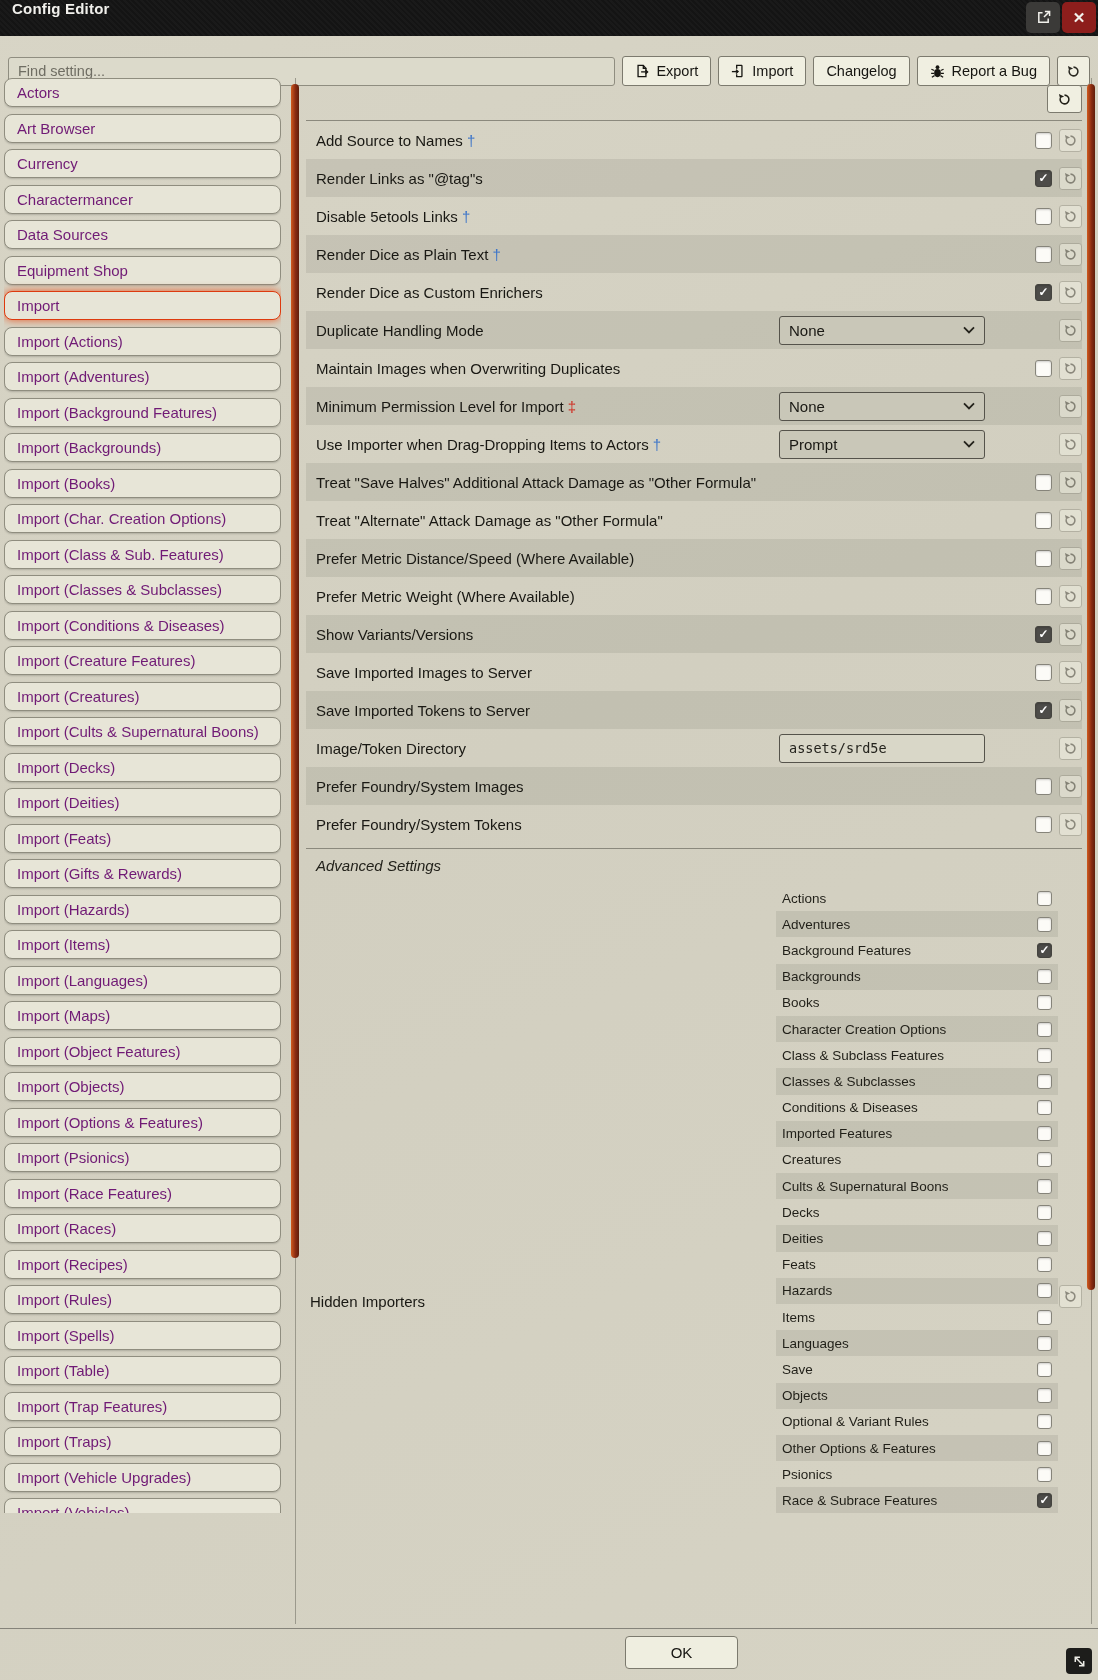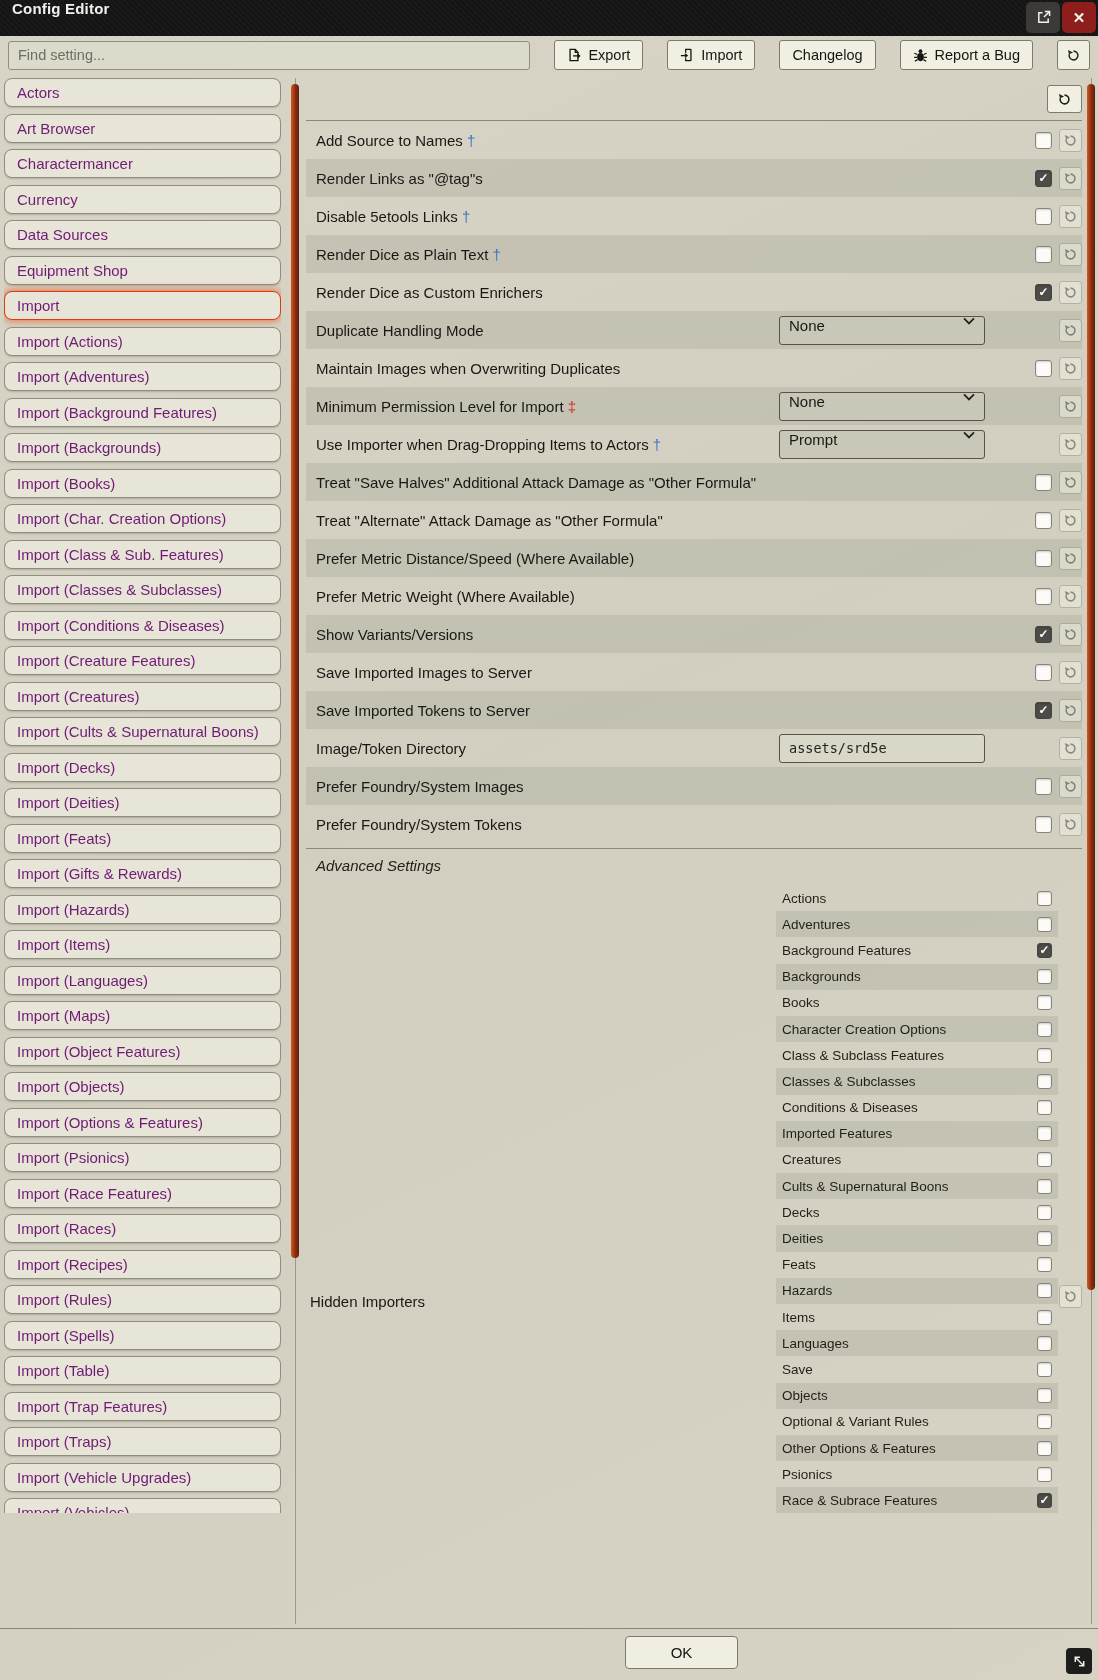--- a/index.html
+++ b/index.html
@@ -12,22 +12,22 @@
   .titlebar{position:absolute;top:0;left:0;right:0;height:36px;background:#141414;
     background-image:repeating-linear-gradient(45deg,rgba(255,255,255,.025) 0 2px,rgba(0,0,0,0) 2px 4px);
     display:flex;align-items:flex-start;padding-left:12px;box-sizing:border-box;}
   .title{color:#f1f0ec;font-size:15px;font-weight:bold;letter-spacing:.2px;}
   .tb-buttons{margin-left:auto;display:flex;gap:2px;padding-right:2px;}
   .tb-btn{width:34px;height:31px;margin-top:2px;border:none;border-radius:5px;
     display:flex;align-items:center;justify-content:center;color:#f2f1ec;cursor:pointer;}
   .btn-popout{background:#3b3a38;}
   .btn-close{background:#8d1e1c;font-size:15px;font-weight:bold;font-family:inherit;}
   
-  .toolbar{position:absolute;top:36px;left:0;right:0;height:38px;display:flex;align-items:center;
-    gap:24px;padding:16px 8px;box-sizing:border-box;}
+  .toolbar{position:absolute;top:52px;left:0;right:0;height:38px;display:flex;align-items:center;
+    gap:7px;padding:16px 8px;box-sizing:border-box;}
   .search{flex:1;height:27px;background:#dcdacb;border:1px solid #8f8d80;border-radius:3px;
     padding:0 9px;font-size:14.5px;color:#33312a;font-family:inherit;outline:none;}
   .search::placeholder{color:#6f6d63;}
   .tbtn{height:30px;background:#f0efe1;border:1px solid #7c7a6e;border-radius:3px;
     display:flex;align-items:center;gap:7px;padding:0 12px;font-size:14.5px;color:#161511;
     font-family:inherit;cursor:pointer;white-space:nowrap;}
   .tbtn svg{flex:none;}
   .tbtn-reset{width:33px;justify-content:center;padding:0;color:#2a2922;}
   
   .sidebar{position:absolute;left:4px;top:78px;width:277px;height:1435px;overflow:hidden;}
@@ -50,21 +50,21 @@
   .srow .lbl{flex:1;padding-right:8px;}
   .marker-blue{color:#3b74c9;}
   .marker-red{color:#d02b20;}
   .cbx{width:17px;height:17px;border-radius:3px;background:#fcfbf7;border:1px solid #86847a;
     box-sizing:border-box;box-shadow:inset 0 1px 2px rgba(0,0,0,.18);margin-right:7px;flex:none;cursor:pointer;}
   .cbx.on{background:#4d4c49;border-color:#45443f;color:#fff;display:flex;align-items:center;
     justify-content:center;font-size:12px;font-weight:bold;}
   .rbtn{width:21px;height:21px;background:#efeee0;border:1px solid #9a988a;border-radius:3px;
     display:flex;align-items:center;justify-content:center;color:#504e44;opacity:.55;flex:none;cursor:pointer;}
   .fselect{width:206px;height:29px;background:#c9c7b8;border:1px solid #55534b;border-radius:3px;
-    display:flex;padding:0 9px;box-sizing:border-box;margin-right:74px;flex:none;cursor:pointer;}
+    display:flex;align-items:center;padding:0 9px;box-sizing:border-box;margin-right:74px;flex:none;cursor:pointer;}
   .fselect .chev{margin-left:auto;display:flex;}
   .ftext{width:206px;height:29px;background:#d9d7c8;border:1px solid #55534b;border-radius:3px;
     display:flex;align-items:center;padding:0 9px;box-sizing:border-box;margin-right:74px;flex:none;
     font-family:"DejaVu Sans Mono",monospace;font-size:13.5px;color:#24231d;outline:none;}
   .divider2{border-top:1px solid #8b897d;margin-top:5px;}
   .advanced{height:32px;display:flex;align-items:center;padding-left:10px;font-style:italic;color:#22211a;}
   .hi-row{position:relative;height:600px;}
   .hi-label{position:absolute;left:4px;top:412px;}
   .hi-reset{position:absolute;right:0;top:404px;}
   .hi-options{position:absolute;left:470px;top:4px;width:282px;}
@@ -152,22 +152,22 @@
         <svg viewBox="0 0 16 16" width="13" height="13">
           <path d="M8 2.6a5.4 5.4 0 1 1-5.1 3.7" fill="none" stroke="currentColor" stroke-width="1.9"></path>
           <path d="M1.2 1.1l1.2 5.4 5.1-2.2z" fill="currentColor"></path>
         </svg>
       </button>
   </div>
 
   <div class="sidebar" id="sidebar">
       <div class="side-item">Actors</div>
       <div class="side-item">Art Browser</div>
+      <div class="side-item">Currency</div>
       <div class="side-item">Charactermancer</div>
-      <div class="side-item">Currency</div>
       <div class="side-item">Data Sources</div>
       <div class="side-item">Equipment Shop</div>
       <div class="side-item active">Import</div>
       <div class="side-item">Import (Actions)</div>
       <div class="side-item">Import (Adventures)</div>
       <div class="side-item">Import (Background Features)</div>
       <div class="side-item">Import (Backgrounds)</div>
       <div class="side-item">Import (Books)</div>
       <div class="side-item">Import (Char. Creation Options)</div>
       <div class="side-item">Import (Class &amp; Sub. Features)</div>

